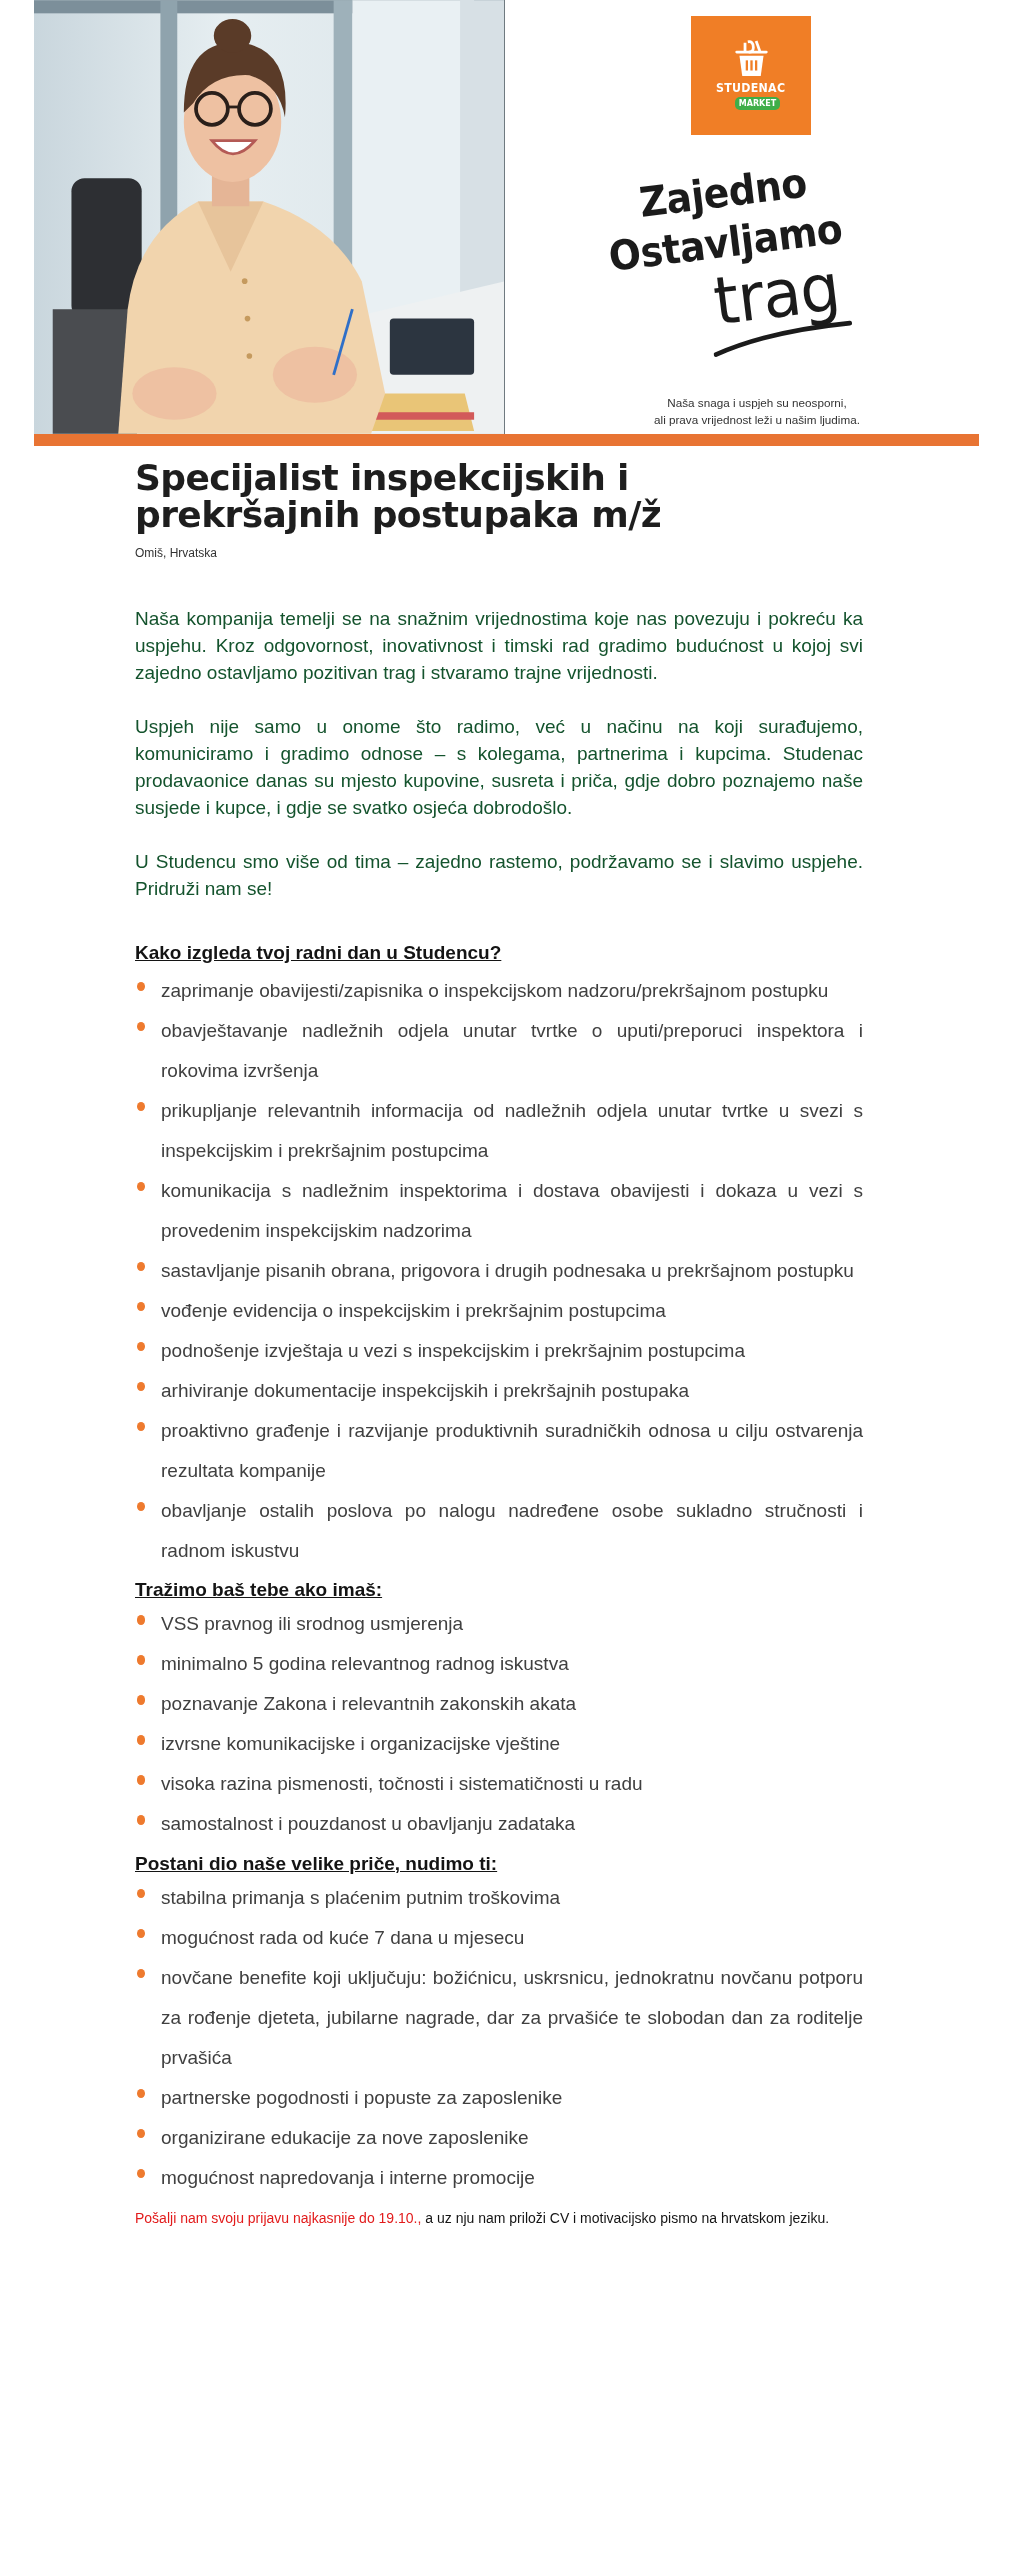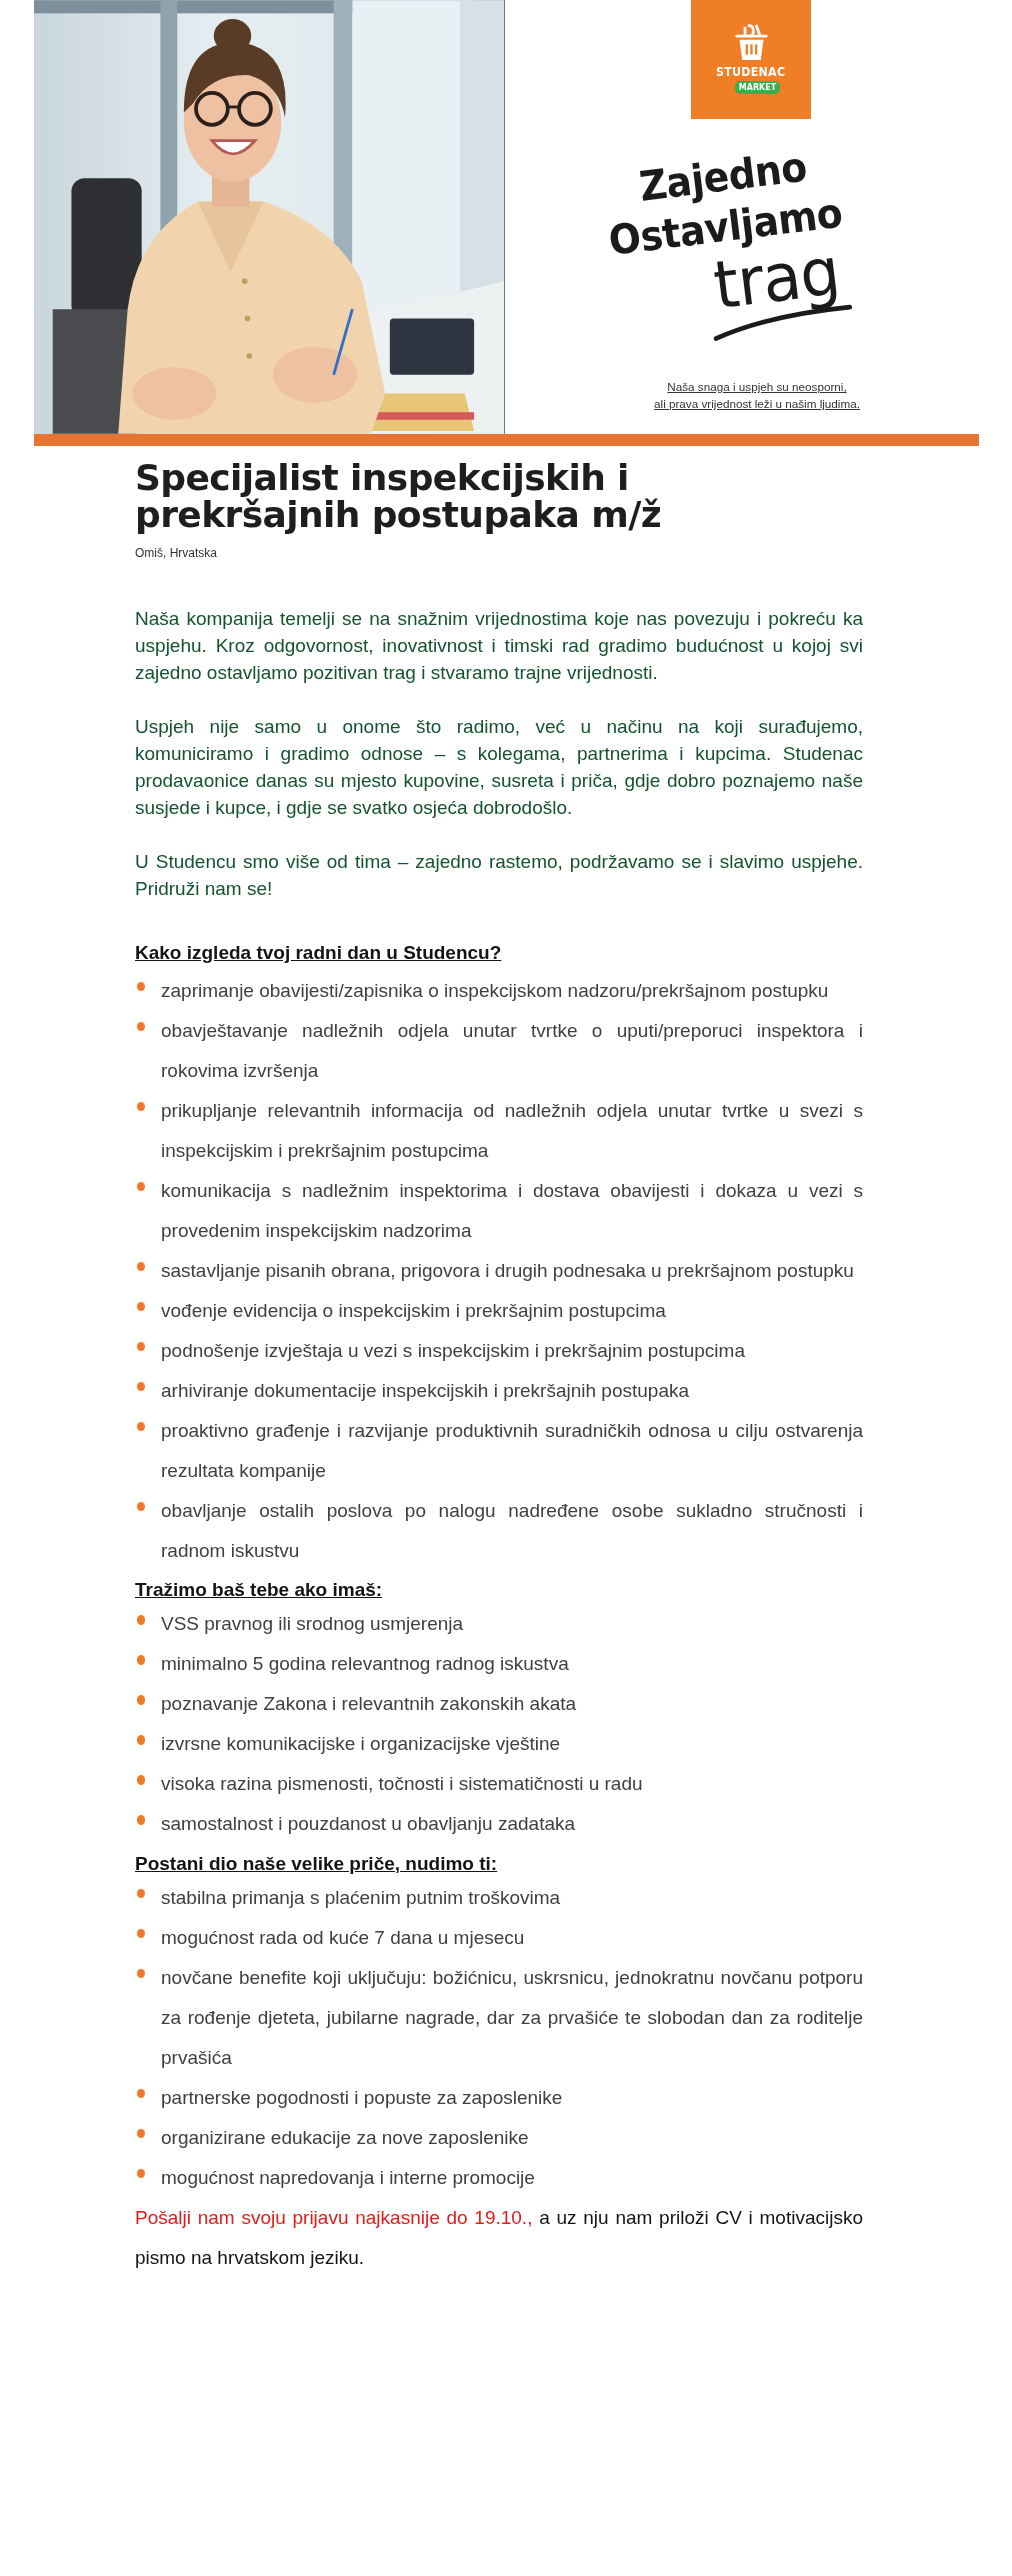--- a/index.html
+++ b/index.html
@@ -23,21 +23,21 @@
       position: absolute;
       left: 0; top: 0;
       width: 471px; height: 434px;
       overflow: hidden;
       background: linear-gradient(90deg, #c9d6dd 0%, #e6eef1 40%, #dfe8ec 75%, #cdd7dc 100%);
       border-right: 1.9px solid #6f7a80;
     }
     .hero-photo svg { position: absolute; left: 0; top: 0; }
     .hero-right {
       position: absolute;
-      left: 473px; top: 0;
+      left: 473px; top: 16px;
       width: 472px; height: 434px;
       background: #ffffff;
     }
     .logo-box {
       position: absolute;
       left: 184px; top: 0;
       width: 120px; height: 119px;
       background: #f07e26;
       display: flex; flex-direction: column; align-items: center;
     }
@@ -92,21 +92,20 @@
     }
     .tagline {
       position: absolute;
       left: 0; top: 378px;
       width: 472px;
       text-align: center;
       font-size: 11.7px;
       line-height: 17px;
       color: #333333;
       padding-left: 28px;
-      text-decoration: underline;
     }
 
     .orange-bar {
       position: absolute;
       left: 34px; top: 434px;
       width: 945px; height: 12px;
       background: #e87433;
     }
 
     
@@ -162,21 +161,21 @@
       position: absolute;
       left: 1.9px; top: 11.2px;
       width: 8.4px; height: 9.4px;
       border-radius: 50%;
       background: #ee7a2e;
     }
     ul.bullets.b1 { margin-top: 3.7px; }
 
     .closing {
       margin-top: 0px;
-      font-size: 19px;
+      font-size: 14px;
       line-height: 40px;
       text-align: justify;
       color: #141414;
     }
     .closing .red { color: #e21b1b; }
   </style>
 </head>
 <body>
 
 <div class="hero">

